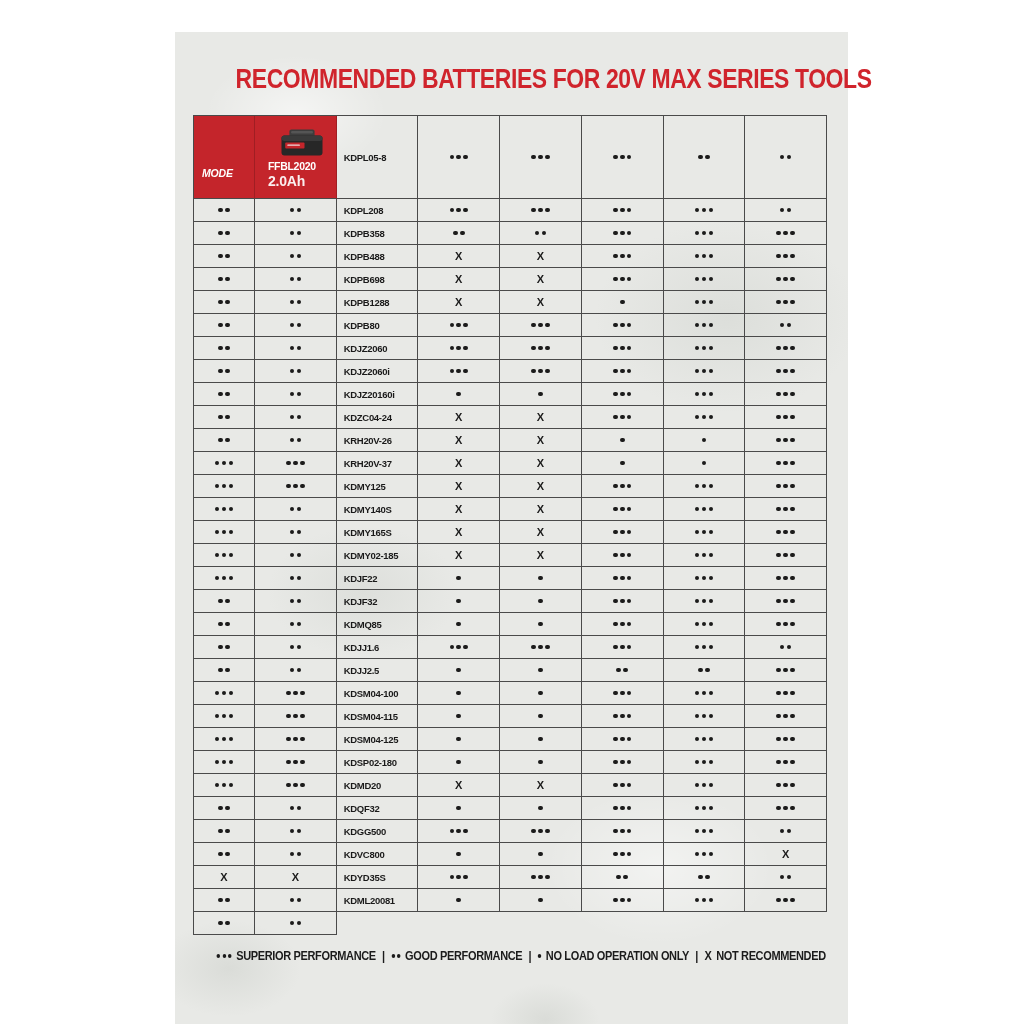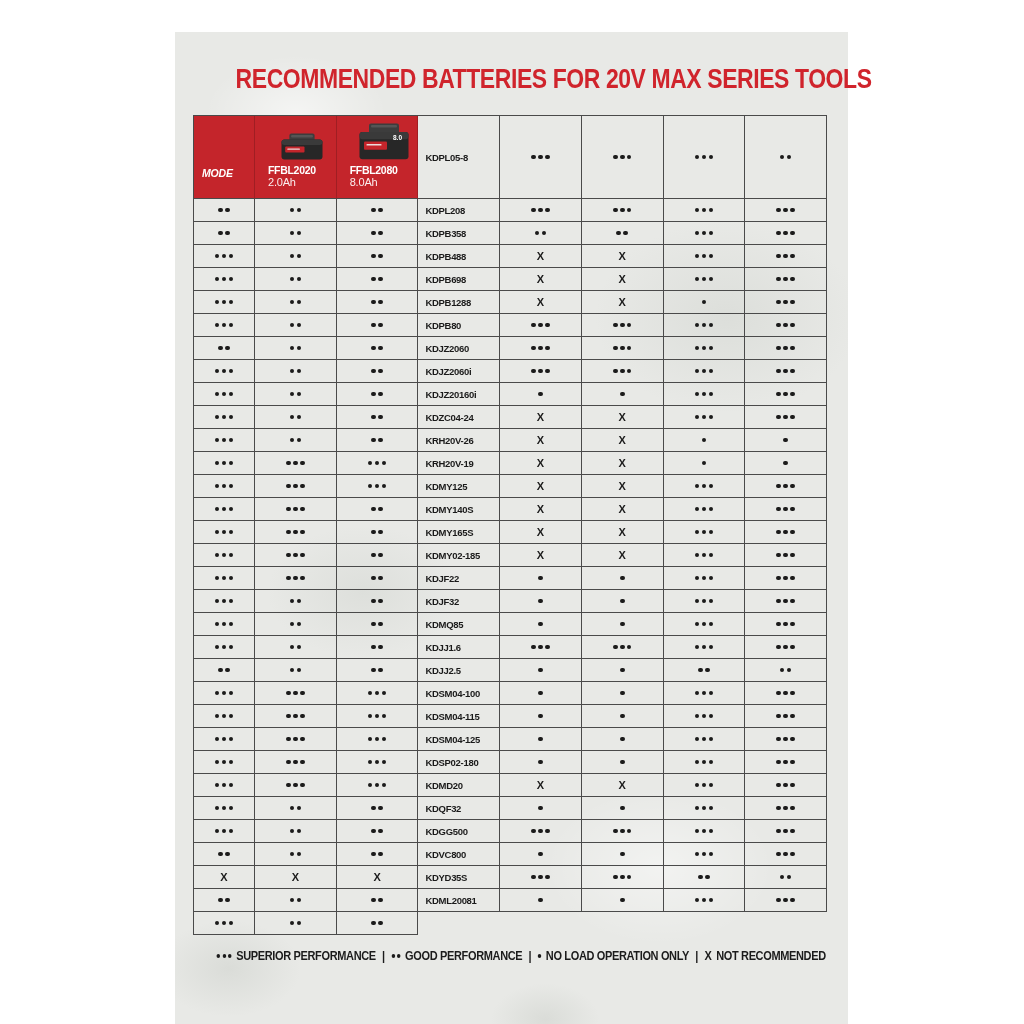--- a/index.html
+++ b/index.html
@@ -28,21 +28,21 @@
     border-left:1px solid #4a4a4a; border-top:1px solid #4a4a4a;
   }
   .hcell {
     background:#c4252b; border-right:1px solid rgba(0,0,0,.18); border-bottom:1px solid #4a4a4a;
     display:flex; flex-direction:column; justify-content:flex-end; align-items:flex-start;
     padding:0 0 8px 13px; overflow:hidden;
   }
   .hcell:nth-child(8){ border-right:1px solid #4a4a4a; }
   .hcell .bat { align-self:center; margin-bottom:4px; }
   .hcell .bmodel { color:#ffffff; font-size:10.5px; font-weight:bold; letter-spacing:-0.3px; line-height:1.2; }
-  .hcell .bcap { color:rgba(255,255,255,.92); font-size:11px; font-weight:normal; letter-spacing:-0.2px; line-height:1.25; }
+  .hcell .bcap { color:rgba(255,255,255,.92); font-size:14px; font-weight:bold; letter-spacing:-0.2px; line-height:1.25; }
   .mcell-h {
     background:#c4252b; border-right:1px solid rgba(0,0,0,.18); border-bottom:1px solid #4a4a4a;
     display:flex; align-items:flex-end; padding:16px 0 19px 8px;
     color:#ffffff; font-size:10.5px; font-weight:bold; letter-spacing:-0.2px;font-style:italic;
   }
   .cell {
     border-right:1px solid #4a4a4a; border-bottom:1px solid #4a4a4a;
     display:flex; align-items:center; justify-content:center; gap:2.4px;
   }
   .modelcell {
@@ -75,33 +75,20 @@
             <rect x="8.4" y="0.5" width="25.2" height="9.180000000000001" rx="2" fill="#3d3d3d"></rect>
             <rect x="10.08" y="2" width="21.84" height="2.5" rx="1" fill="#555555"></rect>
             <rect x="0.5" y="6.4799999999999995" width="41" height="19.98" rx="3" fill="#272727"></rect>
             <rect x="0.5" y="6.4799999999999995" width="41" height="5.4" rx="3" fill="#3a3a3a"></rect>
             <rect x="4.2" y="13.5" width="19.32" height="5.94" rx="1" fill="#c4252b"></rect>
             <rect x="6.3" y="15.389999999999999" width="12.6" height="1.4" rx="0.5" fill="#f0f0f0" opacity="0.9"></rect>
           </svg>
           <div class="bmodel">FFBL2020</div>
           <div class="bcap">2.0Ah</div>
         </div>
-        <div class="hcell">
-          <svg width="50" height="37" viewBox="0 0 50 37" class="bat">
-            <rect x="10" y="0.5" width="30" height="12.58" rx="2" fill="#3d3d3d"></rect>
-            <rect x="12" y="2" width="26" height="2.5" rx="1" fill="#555555"></rect>
-            <rect x="0.5" y="8.879999999999999" width="49" height="27.38" rx="3" fill="#272727"></rect>
-            <rect x="0.5" y="8.879999999999999" width="49" height="7.4" rx="3" fill="#3a3a3a"></rect>
-            <rect x="5" y="18.5" width="23" height="8.14" rx="1" fill="#c4252b"></rect>
-            <rect x="7.5" y="21.09" width="15" height="1.4" rx="0.5" fill="#f0f0f0" opacity="0.9"></rect>
-            <text x="34" y="17.02" fill="#ffffff" font-size="6.5" font-family="Liberation Sans, sans-serif" font-weight="bold">8.0</text>
-          </svg>
-          <div class="bmodel">FFBL2080</div>
-          <div class="bcap">8.0Ah</div>
-        </div>
         <div class="modelcell">KDPL05-8</div>
         <div class="cell">
           <span style="display: inline-flex; align-items: center; gap: 2.4px;">
             <span class="dot"></span>
             <span class="dot"></span>
             <span class="dot"></span>
           </span>
         </div>
         <div class="cell">
           <span style="display: inline-flex; align-items: center; gap: 2.4px;">
@@ -630,21 +617,21 @@
             <span class="dot"></span>
           </span>
         </div>
         <div class="cell">
           <span style="display: inline-flex; align-items: center; gap: 2.4px;">
             <span class="dot"></span>
             <span class="dot"></span>
             <span class="dot"></span>
           </span>
         </div>
-        <div class="modelcell">KRH20V-19</div>
+        <div class="modelcell">KRH20V-37</div>
         <div class="cell">
           <span style="display: inline-flex; align-items: center; gap: 2.4px;">
             <span class="xmark">X</span>
           </span>
         </div>
         <div class="cell">
           <span style="display: inline-flex; align-items: center; gap: 2.4px;">
             <span class="xmark">X</span>
           </span>
         </div>

